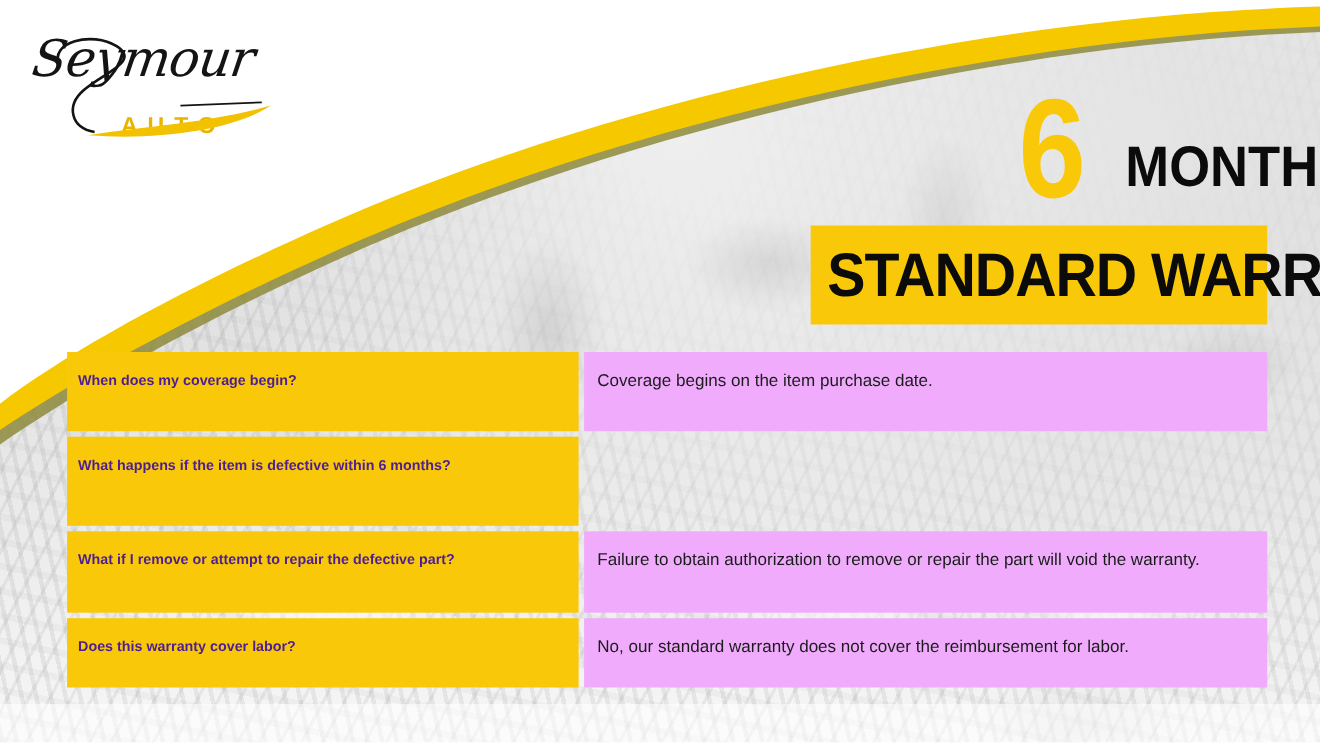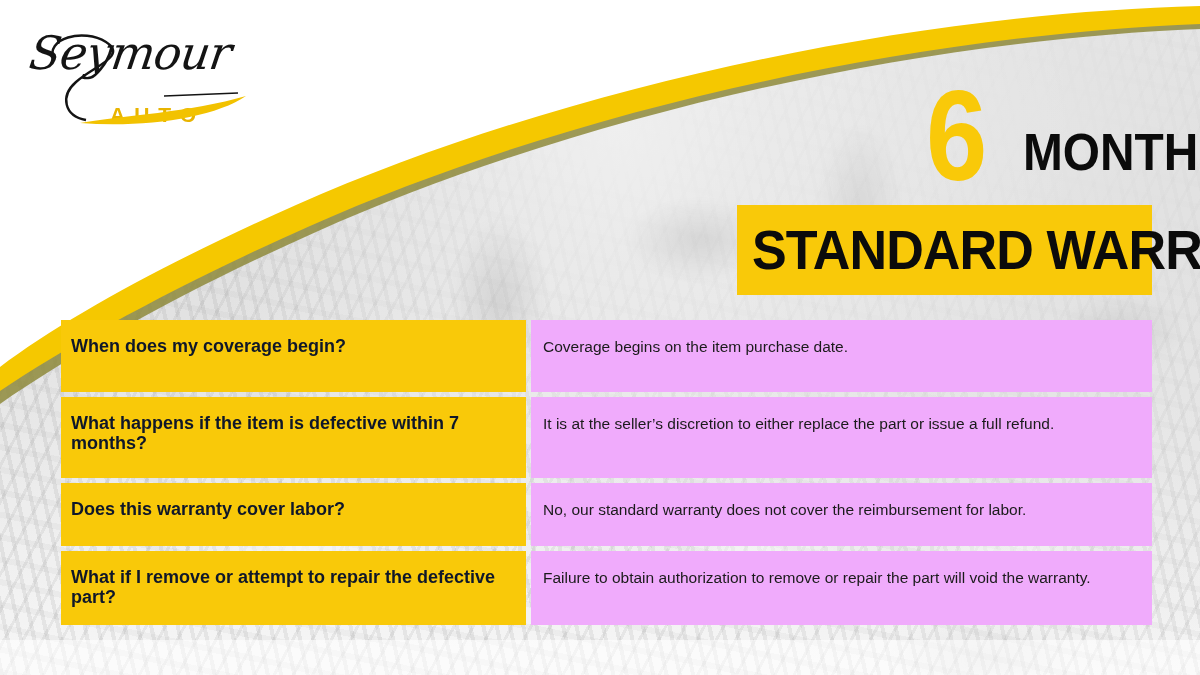--- a/index.html
+++ b/index.html
@@ -84,22 +84,22 @@
 
   
   .faq-title{
     position:absolute;left:139px;top:288px;
     font-family:"Liberation Sans",sans-serif;font-weight:700;
     font-size:21px;color:#101010;white-space:nowrap;
   }
   .table{position:absolute;left:61px;top:320px;width:1091px;}
   .row{display:flex;margin-bottom:5px;}
   .q{
-    width:465px;background:#F9C909;color:#0f172a;
-    font-weight:700;font-size:18px;line-height:20px;
+    width:465px;background:#F9C909;color:#4c1d95;
+    font-weight:700;font-size:13px;line-height:20px;
     padding:16px 12px 16px 10px;box-sizing:border-box;
   }
   .sep{width:5px;background:transparent;}
   .a{
     flex:1;background:#f0abfc;color:#1b1b1b;
     font-weight:400;font-size:15.5px;line-height:21px;
     padding:16px 14px 16px 12px;box-sizing:border-box;
     text-align:justify;
   }
   .r0 .q,.r0 .a{min-height:72px;}
@@ -153,29 +153,28 @@
   <div class="banner-text">STANDARD WARRANTY</div>
 
 
   <div class="table">
     <div class="row r0">
       <div class="q">When does my coverage begin?</div>
       <div class="sep"></div>
       <div class="a">Coverage begins on the item purchase date.</div>
     </div>
     <div class="row r1">
-      <div class="q">What happens if the item is defective within 7 months?</div>
+      <div class="q">What happens if the item is defective within 6 months?</div>
       <div class="sep"></div>
-      <div class="a">It is at the seller’s discretion to either replace the part or issue a full refund.</div>
+    </div>
+    <div class="row r3">
+      <div class="q">What if I remove or attempt to repair the defective part?</div>
+      <div class="sep"></div>
+      <div class="a">Failure to obtain authorization to remove or repair the part will void the warranty.</div>
     </div>
     <div class="row r2">
       <div class="q">Does this warranty cover labor?</div>
       <div class="sep"></div>
       <div class="a">No, our standard warranty does not cover the reimbursement for labor.</div>
     </div>
-    <div class="row r3">
-      <div class="q">What if I remove or attempt to repair the defective part?</div>
-      <div class="sep"></div>
-      <div class="a">Failure to obtain authorization to remove or repair the part will void the warranty.</div>
-    </div>
   </div>
 
 </div>
 
 </body></html>

